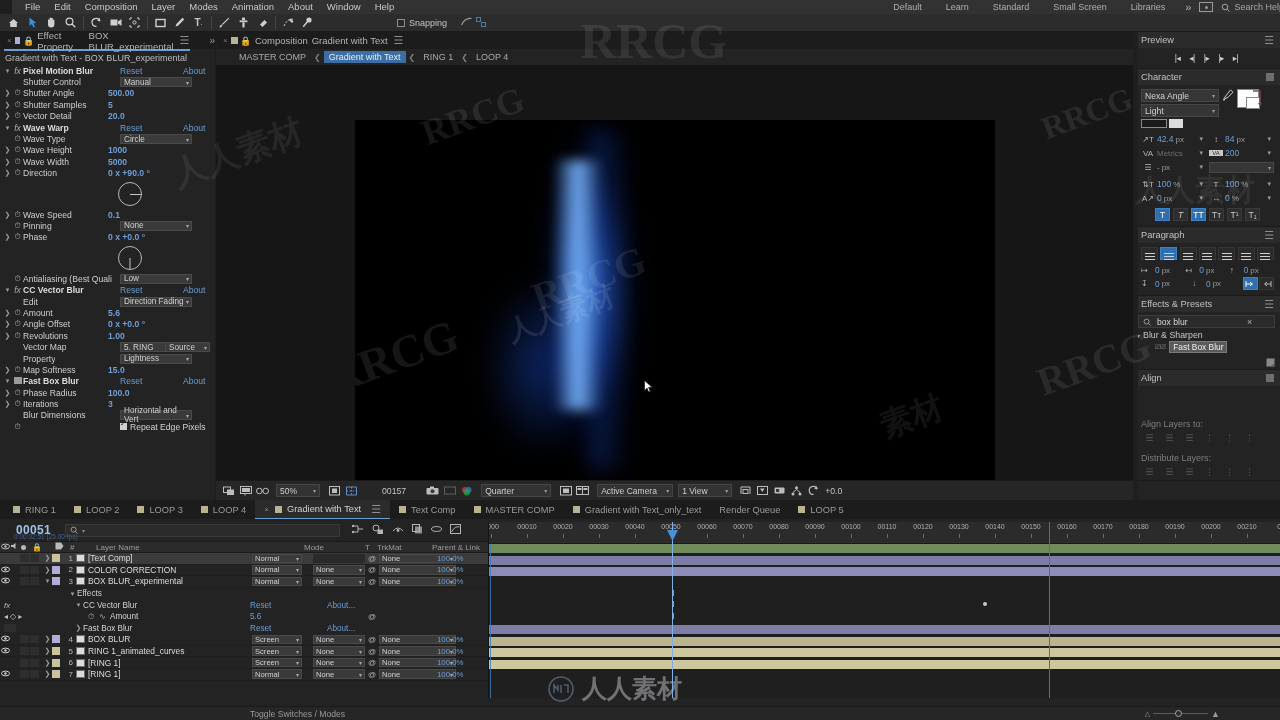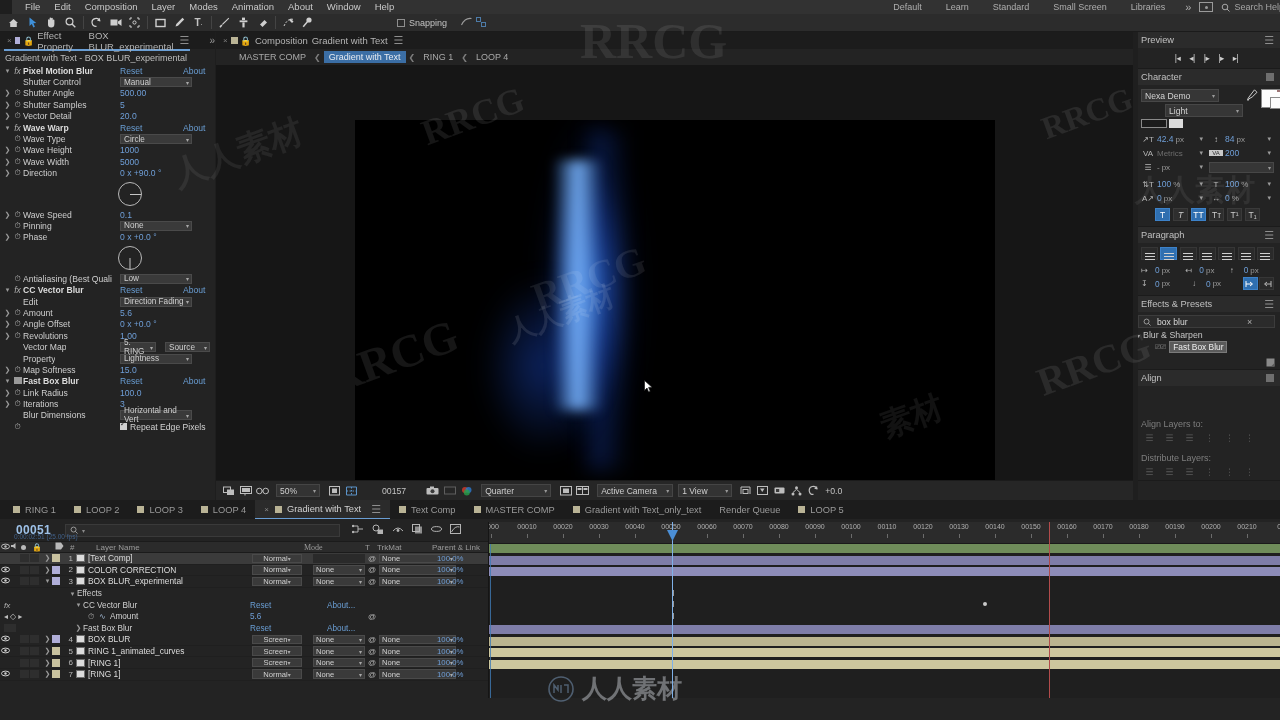--- a/index.html
+++ b/index.html
@@ -52,25 +52,25 @@
   #fxpanel .subtitle { height: 14px; font-size: 9px; color: #bdbdbd; padding-left: 5px; line-height: 14px;
                        background: #232323; }
   .fxrow { display: flex; align-items: center; height: 11.4px; font-size: 8.6px; padding-left: 3px; position: relative; }
   .fxrow .tw { width: 9px; color: #9a9a9a; font-size: 7px; text-align: center; }
   .fxrow .fxi { color: #b0b0b0; font-style: italic; font-size: 8.5px; width: 11px; text-align: center; }
   .fxrow .sw { width: 11px; color: #b5b5b5; font-size: 8px; text-align: center; }
   .fxrow .nm { color: #cfcfcf; white-space: nowrap; overflow: hidden; }
   .fxrow .nm.eff { font-weight: bold; color: #dcdcdc; }
   .fxrow .reset { position: absolute; left: 120px; color: #6a9ed4; }
   .fxrow .about { position: absolute; left: 183px; color: #6a9ed4; }
-  .fxrow .val { position: absolute; left: 120px; color: #6f9fd8; }
+  .fxrow .val { position: absolute; left: 108px; color: #6f9fd8; font-weight: bold; }
   .fxdd { position: absolute; left: 120px; width: 72px; height: 10px; background: #3a3a3a;
           border: 1px solid #4a4a4a; color: #d0d0d0; font-size: 8.2px; padding-left: 3px;
           display: flex; align-items: center; justify-content: space-between; padding-right: 2px; }
-  .fxdd.w2 { width: 36px; }
+  .fxdd.w2 { width: 58px; }
   .fxdd2 { position: absolute; left: 165px; width: 45px; height: 10px; background: #3a3a3a;
            border: 1px solid #4a4a4a; color: #d0d0d0; font-size: 8.2px; padding-left: 3px;
            display: flex; align-items: center; justify-content: space-between; padding-right: 2px; }
   .dial { width: 24px; height: 24px; border: 1px solid #b9b9b9; border-radius: 50%; position: relative; }
   .dial::after { content: ""; position: absolute; left: 50%; top: 50%; width: 11px; height: 1px; background: #c5c5c5; }
   .dial.down::after { transform: translateY(-50%) rotate(90deg); transform-origin: 0 50%; }
   .dialrow { height: 30px; display: flex; align-items: center; padding-left: 118px; }
   .chkrow { position: absolute; left: 120px; display: flex; align-items: center; gap: 3px; }
   .chkb { width: 7px; height: 7px; background: #cfcfcf; position: relative; }
   .chkb::after { content: "✓"; position: absolute; left: 0px; top: -3px; font-size: 7px; color: #222; }
@@ -170,21 +170,21 @@
           border-bottom: 1px solid #1f1f1f; }
   .lrow.sel { background: #3b3b3b; }
   .eyecol { width: 10px; text-align: center; color: #cfcfcf; font-size: 7px; }
   .mutecol, .solocol, .lockcol { width: 10px; }
   .numcol { width: 14px; text-align: right; color: #b8b8b8; font-size: 8px; padding-right: 3px; }
   .twcol { width: 9px; text-align: center; color: #9a9a9a; font-size: 7px; }
   .srcsw { width: 8px; height: 8px; margin-right: 2px; }
   .lname { color: #dcdcdc; white-space: nowrap; }
   .lthumb { width: 9px; height: 8px; border: 1px solid #6d6d6d; background: #dcdcdc; margin-right: 3px; }
   .modedd { position: absolute; left: 252px; width: 50px; height: 9.5px; background: #3a3a3a; border: 1px solid #4a4a4a;
-            font-size: 7.6px; color: #d2d2d2; display: flex; align-items: center; justify-content: center;
+            font-size: 7.6px; color: #d2d2d2; display: flex; align-items: center; justify-content: space-between;
             padding: 0 2px; }
   .trkdd { position: absolute; left: 313px; width: 52px; height: 9.5px; background: #3a3a3a; border: 1px solid #4a4a4a;
            font-size: 7.6px; color: #d2d2d2; display: flex; align-items: center; justify-content: space-between;
            padding: 0 2px; }
   .parentat { position: absolute; left: 368px; color: #b2b2b2; font-size: 8px; }
   .pardd { position: absolute; left: 379px; width: 77px; height: 9.5px; background: #3a3a3a; border: 1px solid #4a4a4a;
            font-size: 7.6px; color: #d2d2d2; display: flex; align-items: center; justify-content: space-between;
            padding: 0 2px; }
   .stretch { position: absolute; left: 437px; color: #6f9fd8; font-size: 7.8px; }
   .subrow { height: 11.6px; display: flex; align-items: center; font-size: 8.2px; position: relative; }
@@ -545,21 +545,21 @@
         <div class="fxrow">
           <span class="tw">▾</span>
           <span class="sw"><span style="display:inline-block;width:8px;height:7px;background:#9a9a9a;"></span></span>
           <span class="nm eff">Fast Box Blur</span>
           <span class="reset">Reset</span>
           <span class="about">About</span>
         </div>
         <div class="fxrow">
           <span class="tw">❯</span>
           <span class="sw">⏱</span>
-          <span class="nm">Link Radius</span>
+          <span class="nm">Phase Radius</span>
           <span class="val">100.0</span>
         </div>
         <div class="fxrow">
           <span class="tw">❯</span>
           <span class="sw">⏱</span>
           <span class="nm">Iterations</span>
           <span class="val">3</span>
         </div>
         <div class="fxrow">
           <span class="tw"></span>
@@ -752,24 +752,24 @@
 
     <div class="rsec">
       <div class="rhead">
         <span class="t">Character</span>
         <span style="width:8px;height:8px;background:#6e6e6e;"></span>
       </div>
       <div class="rbody">
         <div style="display:flex;gap:4px;">
           <div>
             <div class="fontdd">
-              <span>Nexa Demo</span>
+              <span>Nexa Angle</span>
               <span style="font-size:6px;color:#9a9a9a;">▾</span>
             </div>
-            <div class="fontdd" style="margin-top:2px;margin-left:24px;">
+            <div class="fontdd" style="margin-top:2px;">
               <span>Light</span>
               <span style="font-size:6px;color:#9a9a9a;">▾</span>
             </div>
           </div>
           <div style="display:flex;gap:2px;align-items:flex-start;">
             <div style="width:12px;">
               <svg width="11" height="13" viewBox="0 0 11 13">
                   <path d="M7.5 0.8 L10 3.3 L5.2 8 L2 9.8 L1 11.5 L0.3 10.8 L2 8 Z" fill="none" stroke="#cdcdcd" stroke-width="1"></path>
                 </svg>
             </div>
@@ -1108,21 +1108,21 @@
         <span style="display:inline-block;width:5px;height:5px;border-radius:50%;background:#b9b9b9;"></span>
       </span>
       <span style="width:16px;">🔒</span>
       <span style="width:22px;text-align:center;">
         <svg width="9" height="8" viewBox="0 0 9 8">
             <path d="M0.5 0.5 L6 0.5 L8.5 4 L6 7.5 L0.5 7.5 Z" fill="#b9b9b9"></path>
           </svg>
       </span>
       <span style="width:18px;">#</span>
       <span style="width:216px;padding-left:8px;">Layer Name</span>
-      <span style="width:61px;font-family:Liberation Serif, serif;">Mode</span>
+      <span style="width:61px;">Mode</span>
       <span style="width:12px;">T</span>
       <span style="width:55px;">TrkMat</span>
       <span style="width:69px;">Parent &amp; Link</span>
       <span style="width:40px;">Stretch</span>
     </div>
 
     <div id="layerlist">
         <div class="lrow sel">
           <span class="eyecol"></span>
           <span class="mutecol"></span>
@@ -1420,20 +1420,30 @@
           <div class="wbar" style="width:792px;background:#cdc79e;"></div>
         </div>
         <div class="wstart" style="left:1px;"></div>
       </div>
       <div id="playhead" style="left:183px;">
           <div id="phtri"></div>
         </div>
       <div id="cti2" style="left:560px;"></div>
     </div>
 
+    <div id="tlstatus">
+      <span class="tg">Toggle Switches / Modes</span>
+      <span class="zoomsl">
+        <span style="color:#9a9a9a;font-size:7px;">△</span>
+        <span class="bar">
+            <span class="knob"></span>
+          </span>
+        <span style="color:#9a9a9a;font-size:9px;">▲</span>
+      </span>
+    </div>
   </div>
 
   <div class="wm" style="left:580px;top:12px;font-size:50px;">RRCG</div>
   <div class="wm" style="left:420px;top:95px;font-size:36px;transform:rotate(-20deg);">RRCG</div>
   <div class="wm" style="left:1040px;top:95px;font-size:32px;transform:rotate(-20deg);">RRCG</div>
   <div class="wm" style="left:530px;top:255px;font-size:40px;transform:rotate(-20deg);">RRCG</div>
   <div class="wm" style="left:1035px;top:340px;font-size:40px;transform:rotate(-20deg);">RRCG</div>
   <div class="wm2" style="left:170px;top:130px;font-size:34px;transform:rotate(-20deg);">人人素材</div>
   <div class="wm2" style="left:880px;top:395px;font-size:32px;transform:rotate(-20deg);">素材</div>
   <div class="wm2" style="left:1135px;top:170px;font-size:30px;transform:rot-20deg;">人人素材</div>

